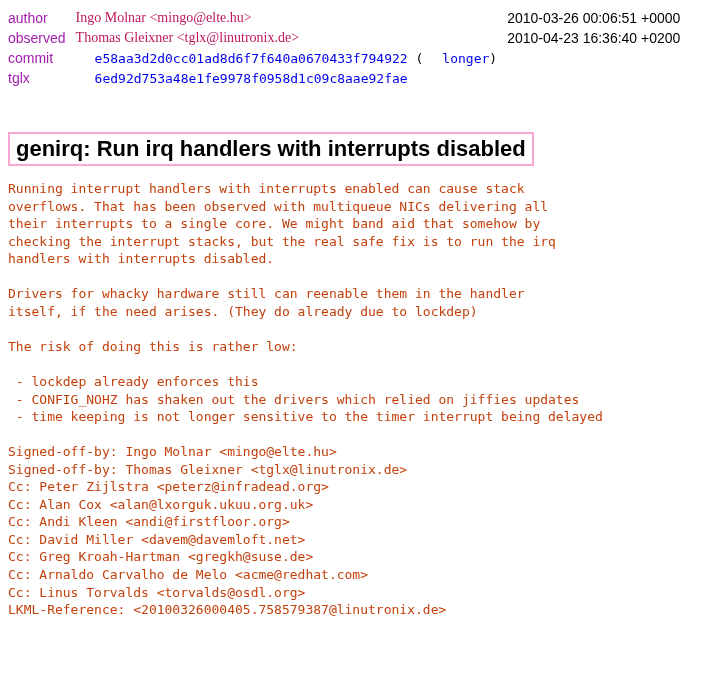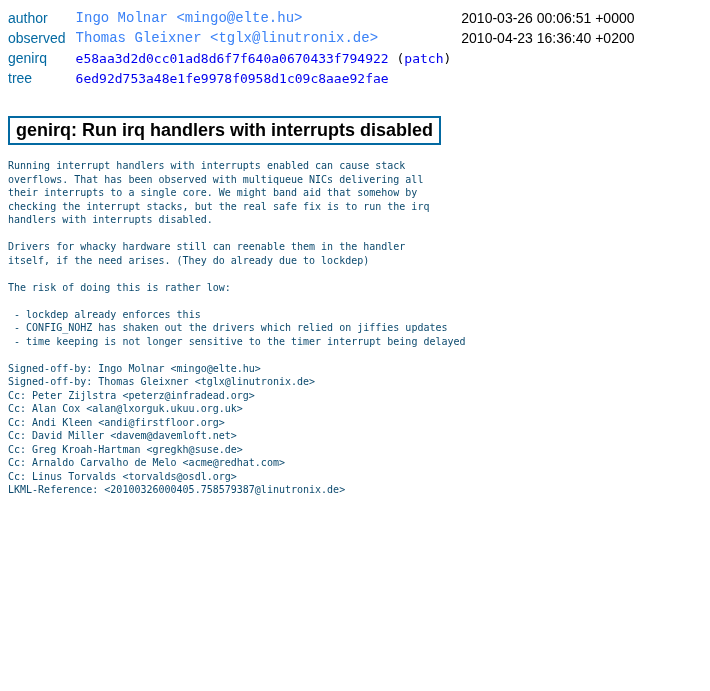--- a/index.html
+++ b/index.html
@@ -19,74 +19,75 @@
   }
   .meta-row {
     display: table-row;
   }
   .meta-cell {
     display: table-cell;
     padding: 2px 10px 2px 0;
     vertical-align: top;
     white-space: nowrap;
   }
-  .label { color: #0369a1; font-family: Arial, sans-serif; }
-  .value { color: #3b82f6; font-family: Liberation Mono, monospace; }
-  a.link { color: #0000ee; text-decoration: none; font-family: Consolas, Menlo, monospace; font-size: 13px; }
+  .label { color: #a21caf; font-family: Arial, sans-serif; }
+  .value { color: #be185d; font-family: Liberation Serif, serif; }
+  a.link { color: #0000ee; text-decoration: none; font-family: Consolas, Menlo, monospace; font-size: 13px; margin-left: 19px; }
   .paren { color: #000; font-family: Consolas, Menlo, monospace; font-size: 13px; }
   .date { color: #000; font-family: Arial, sans-serif; }
 
   .title-wrap {
     margin-top: 28px;
     margin-bottom: 14px;
   }
   .title-box {
     display: inline-block;
-    border: 2px solid #0369a1;
+    border: 2px solid #f9a8d4;
     padding: 2px 6px;
     font-weight: bold;
-    font-size: 18px;
+    font-size: 22px;
     font-family: Arial, sans-serif;
+    margin-top: 16px;
   }
 
   .body-text {
     font-family: Consolas, Menlo, monospace;
-    font-size: 10px;
+    font-size: 13px;
     line-height: 1.35;
     white-space: pre-wrap;
-    color: #0c4a6e;
+    color: #c2410c;
   }
 </style>
 </head>
 <body>
 
 <div class="meta-table">
 
   <div class="meta-row">
     <div class="meta-cell label">author</div>
     <div class="meta-cell value">Ingo Molnar &lt;mingo@elte.hu&gt;</div>
     <div class="meta-cell date">2010-03-26 00:06:51 +0000</div>
   </div>
 
   <div class="meta-row">
     <div class="meta-cell label">observed</div>
     <div class="meta-cell value">Thomas Gleixner &lt;tglx@linutronix.de&gt;</div>
     <div class="meta-cell date">2010-04-23 16:36:40 +0200</div>
   </div>
 
   <div class="meta-row">
-    <div class="meta-cell label">genirq</div>
+    <div class="meta-cell label">commit</div>
     <div class="meta-cell">
-      <a href="#" class="link">e58aa3d2d0cc01ad8d6f7f640a0670433f794922</a><span class="paren"> (</span><a href="#" class="link">patch</a><span class="paren">)</span>
+      <a href="#" class="link">e58aa3d2d0cc01ad8d6f7f640a0670433f794922</a><span class="paren"> (</span><a href="#" class="link">longer</a><span class="paren">)</span>
     </div>
     <div class="meta-cell"></div>
   </div>
 
   <div class="meta-row">
-    <div class="meta-cell label">tree</div>
+    <div class="meta-cell label">tglx</div>
     <div class="meta-cell">
       <a href="#" class="link">6ed92d753a48e1fe9978f0958d1c09c8aae92fae</a>
     </div>
     <div class="meta-cell"></div>
   </div>
 
 
 
 </div>
 

